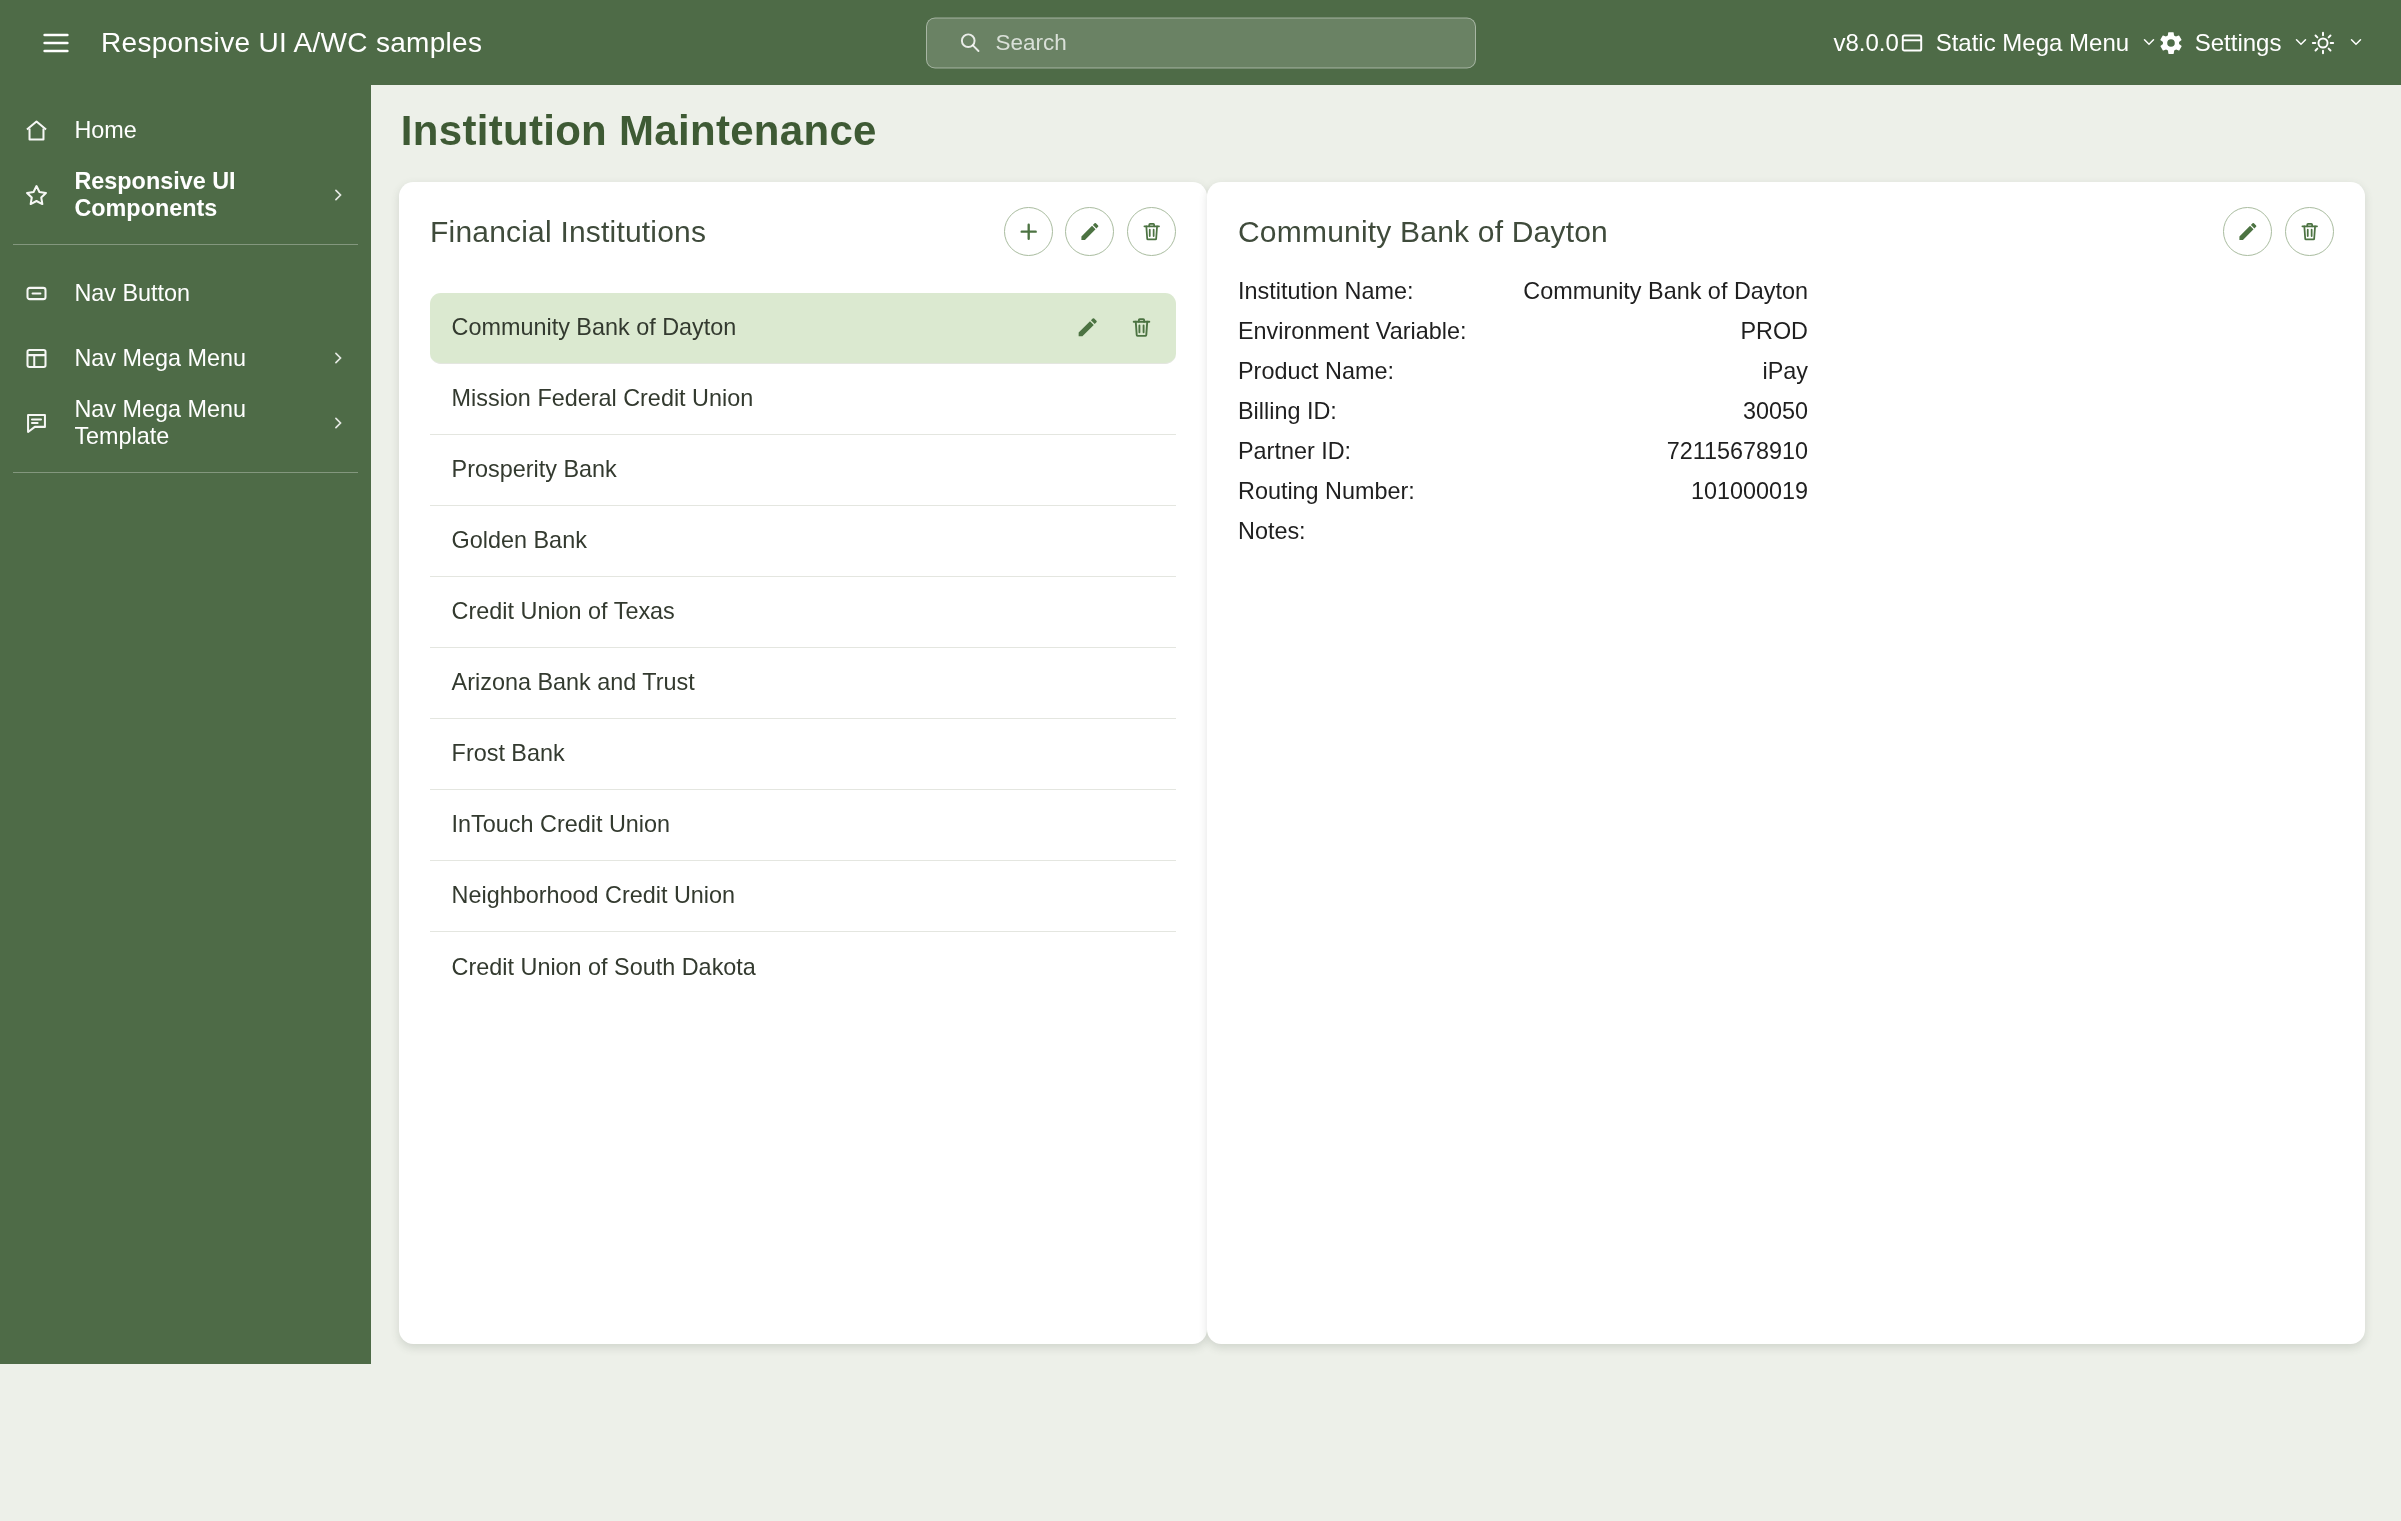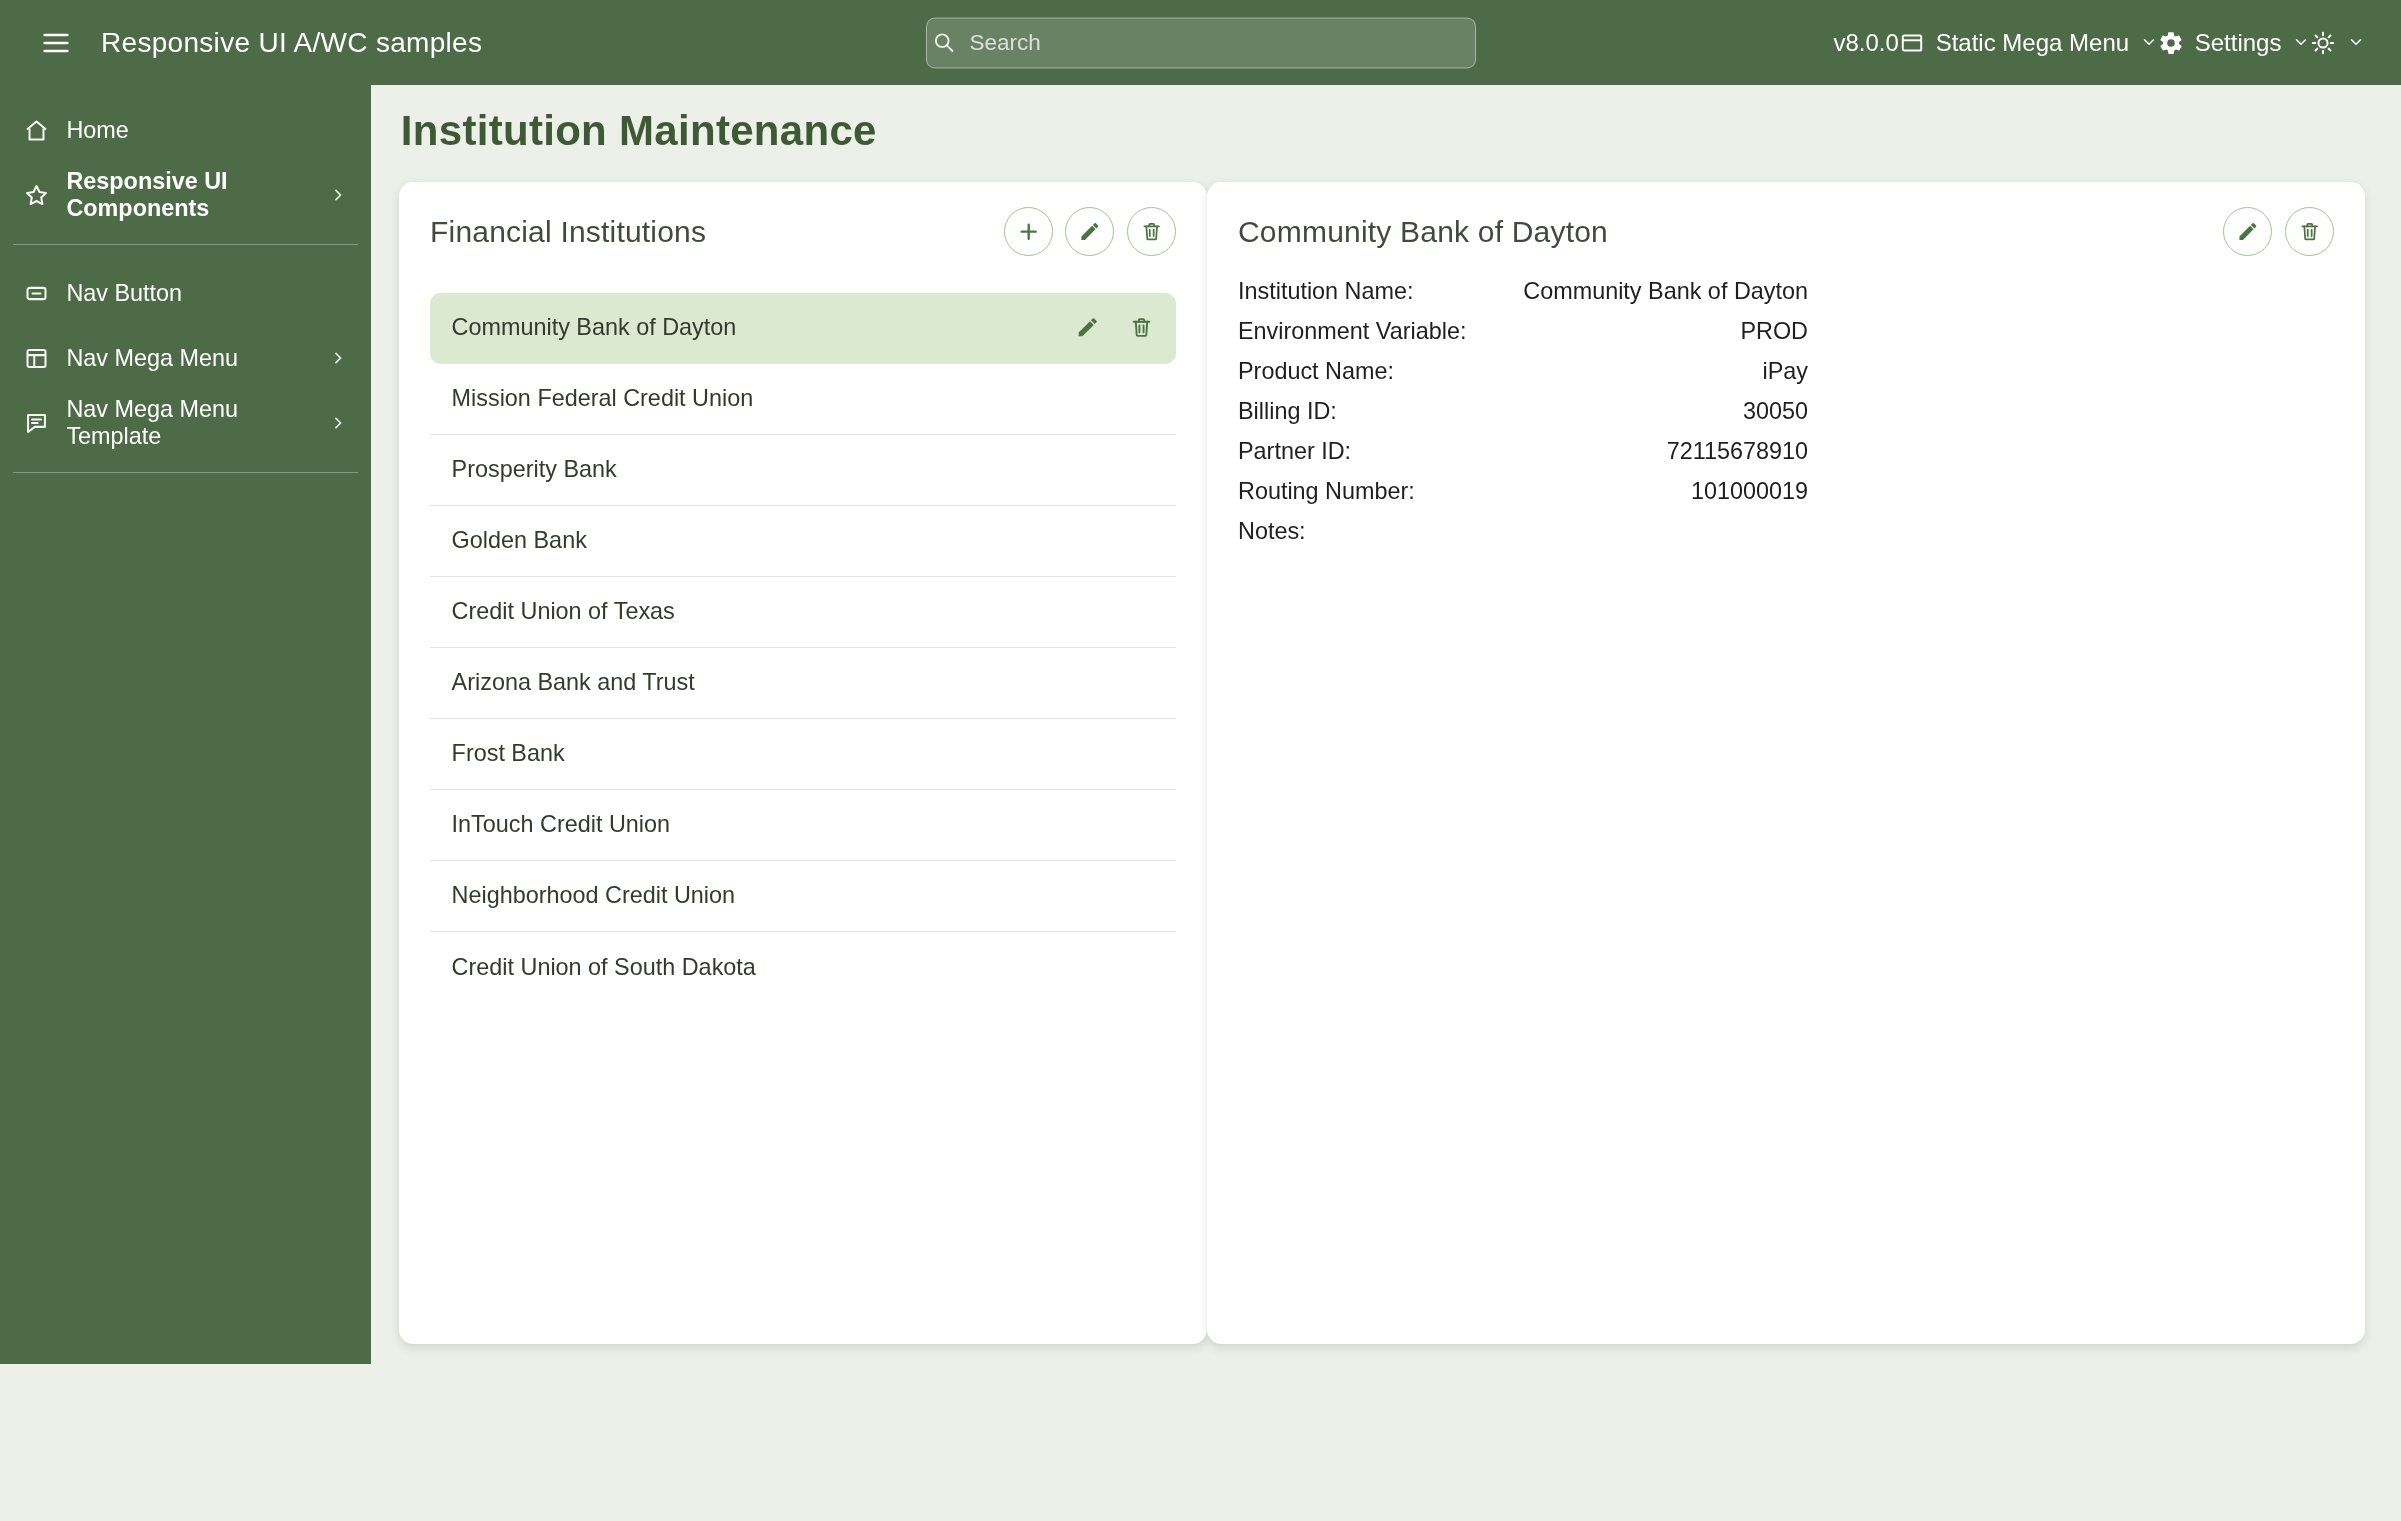--- a/index.html
+++ b/index.html
@@ -25,21 +25,21 @@
   }
   .burger-btn svg { width: 32px; height: 32px; }
   .app-title { margin-left: 25px; font-size: 28px; font-weight: 500; letter-spacing: 0.3px; white-space: nowrap; }
 
   .searchbox {
     position: absolute; left: 50%; top: 50%; transform: translate(-50%,-50%);
     width: 550px; height: 51px;
     background: rgba(255,255,255,.16);
     border: 0.9px solid rgba(255,255,255,.42);
     border-radius: 9px;
-    display: flex; align-items: center; gap: 12.6px; padding: 0 5px;
+    display: flex; align-items: center; gap: 12.6px; padding: 0 31px;
   }
   .searchbox .sicon { width: 23.4px; height: 23.4px; color: rgba(255,255,255,.85); flex: none; display:flex; }
   .searchbox .sicon svg { width: 23.4px; height: 23.4px; }
   .searchbox input {
     flex: 1; background: transparent; border: none; outline: none;
     color: #fff; font-size: 22.5px; font-family: inherit; min-width: 0;
   }
   .searchbox input::placeholder { color: rgba(255,255,255,.75); }
 
   .topbar-right { margin-left: auto; display: flex; align-items: center; font-size: 24px; white-space: nowrap; }
@@ -48,21 +48,21 @@
   .tb-item .micon svg { width: 26px; height: 26px; }
   .chev svg { width: 18px; height: 18px; }
   .version { font-size: 24px; }
 
   
   .shell { flex: 1; display: flex; min-height: 0; }
 
   
   .sidebar { width: 371px; flex: none; background: #4e6b47; color: #fff; padding-top: 12.6px; }
   .side-item {
-    height: 65px; display: flex; align-items: center; gap: 16px;
+    height: 65px; display: flex; align-items: center; gap: 24px;
     padding: 0 23.4px; font-size: 23.4px; cursor: pointer;
   }
   .side-item .icon { display: flex; opacity: .95; }
   .side-item .icon svg { width: 27px; height: 27px; }
   .side-item.active { font-weight: 700; }
   .side-chev { margin-left: auto; opacity: .85; display: flex; }
   .side-chev svg { width: 20px; height: 20px; }
   .side-divider { border-top: 0.9px solid rgba(255,255,255,.3); margin: 16px 12.6px; }
 
   

